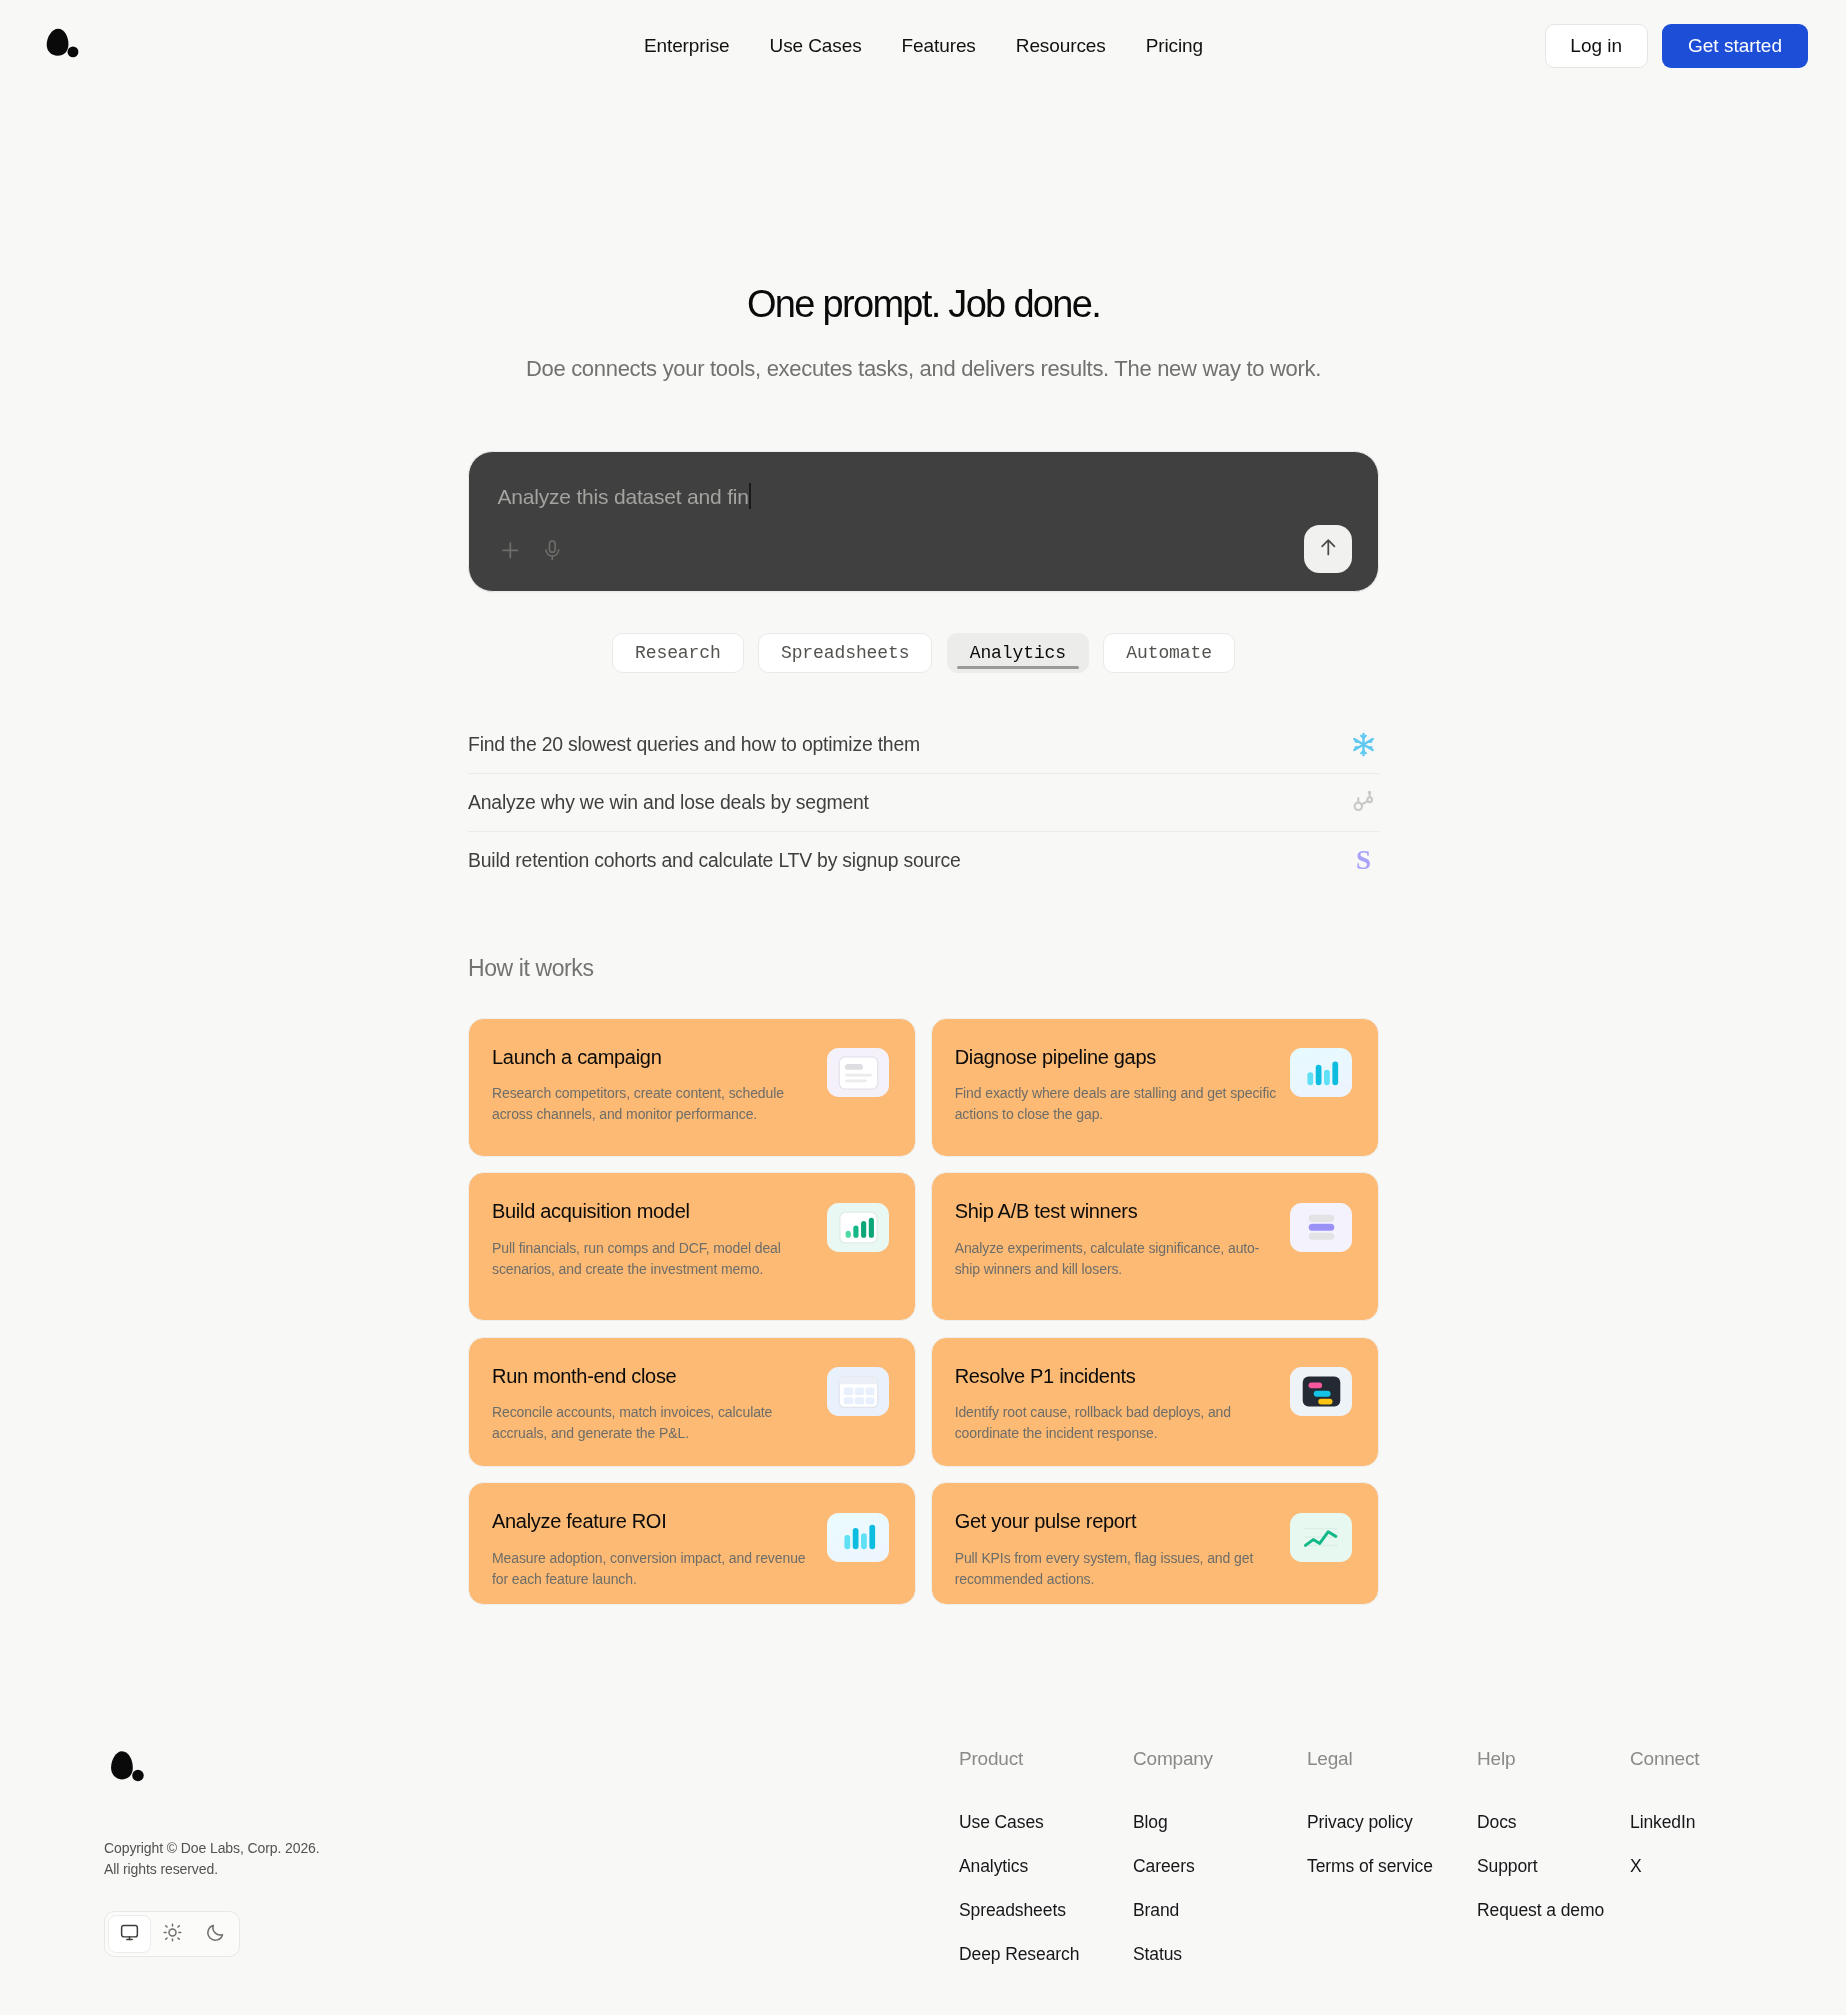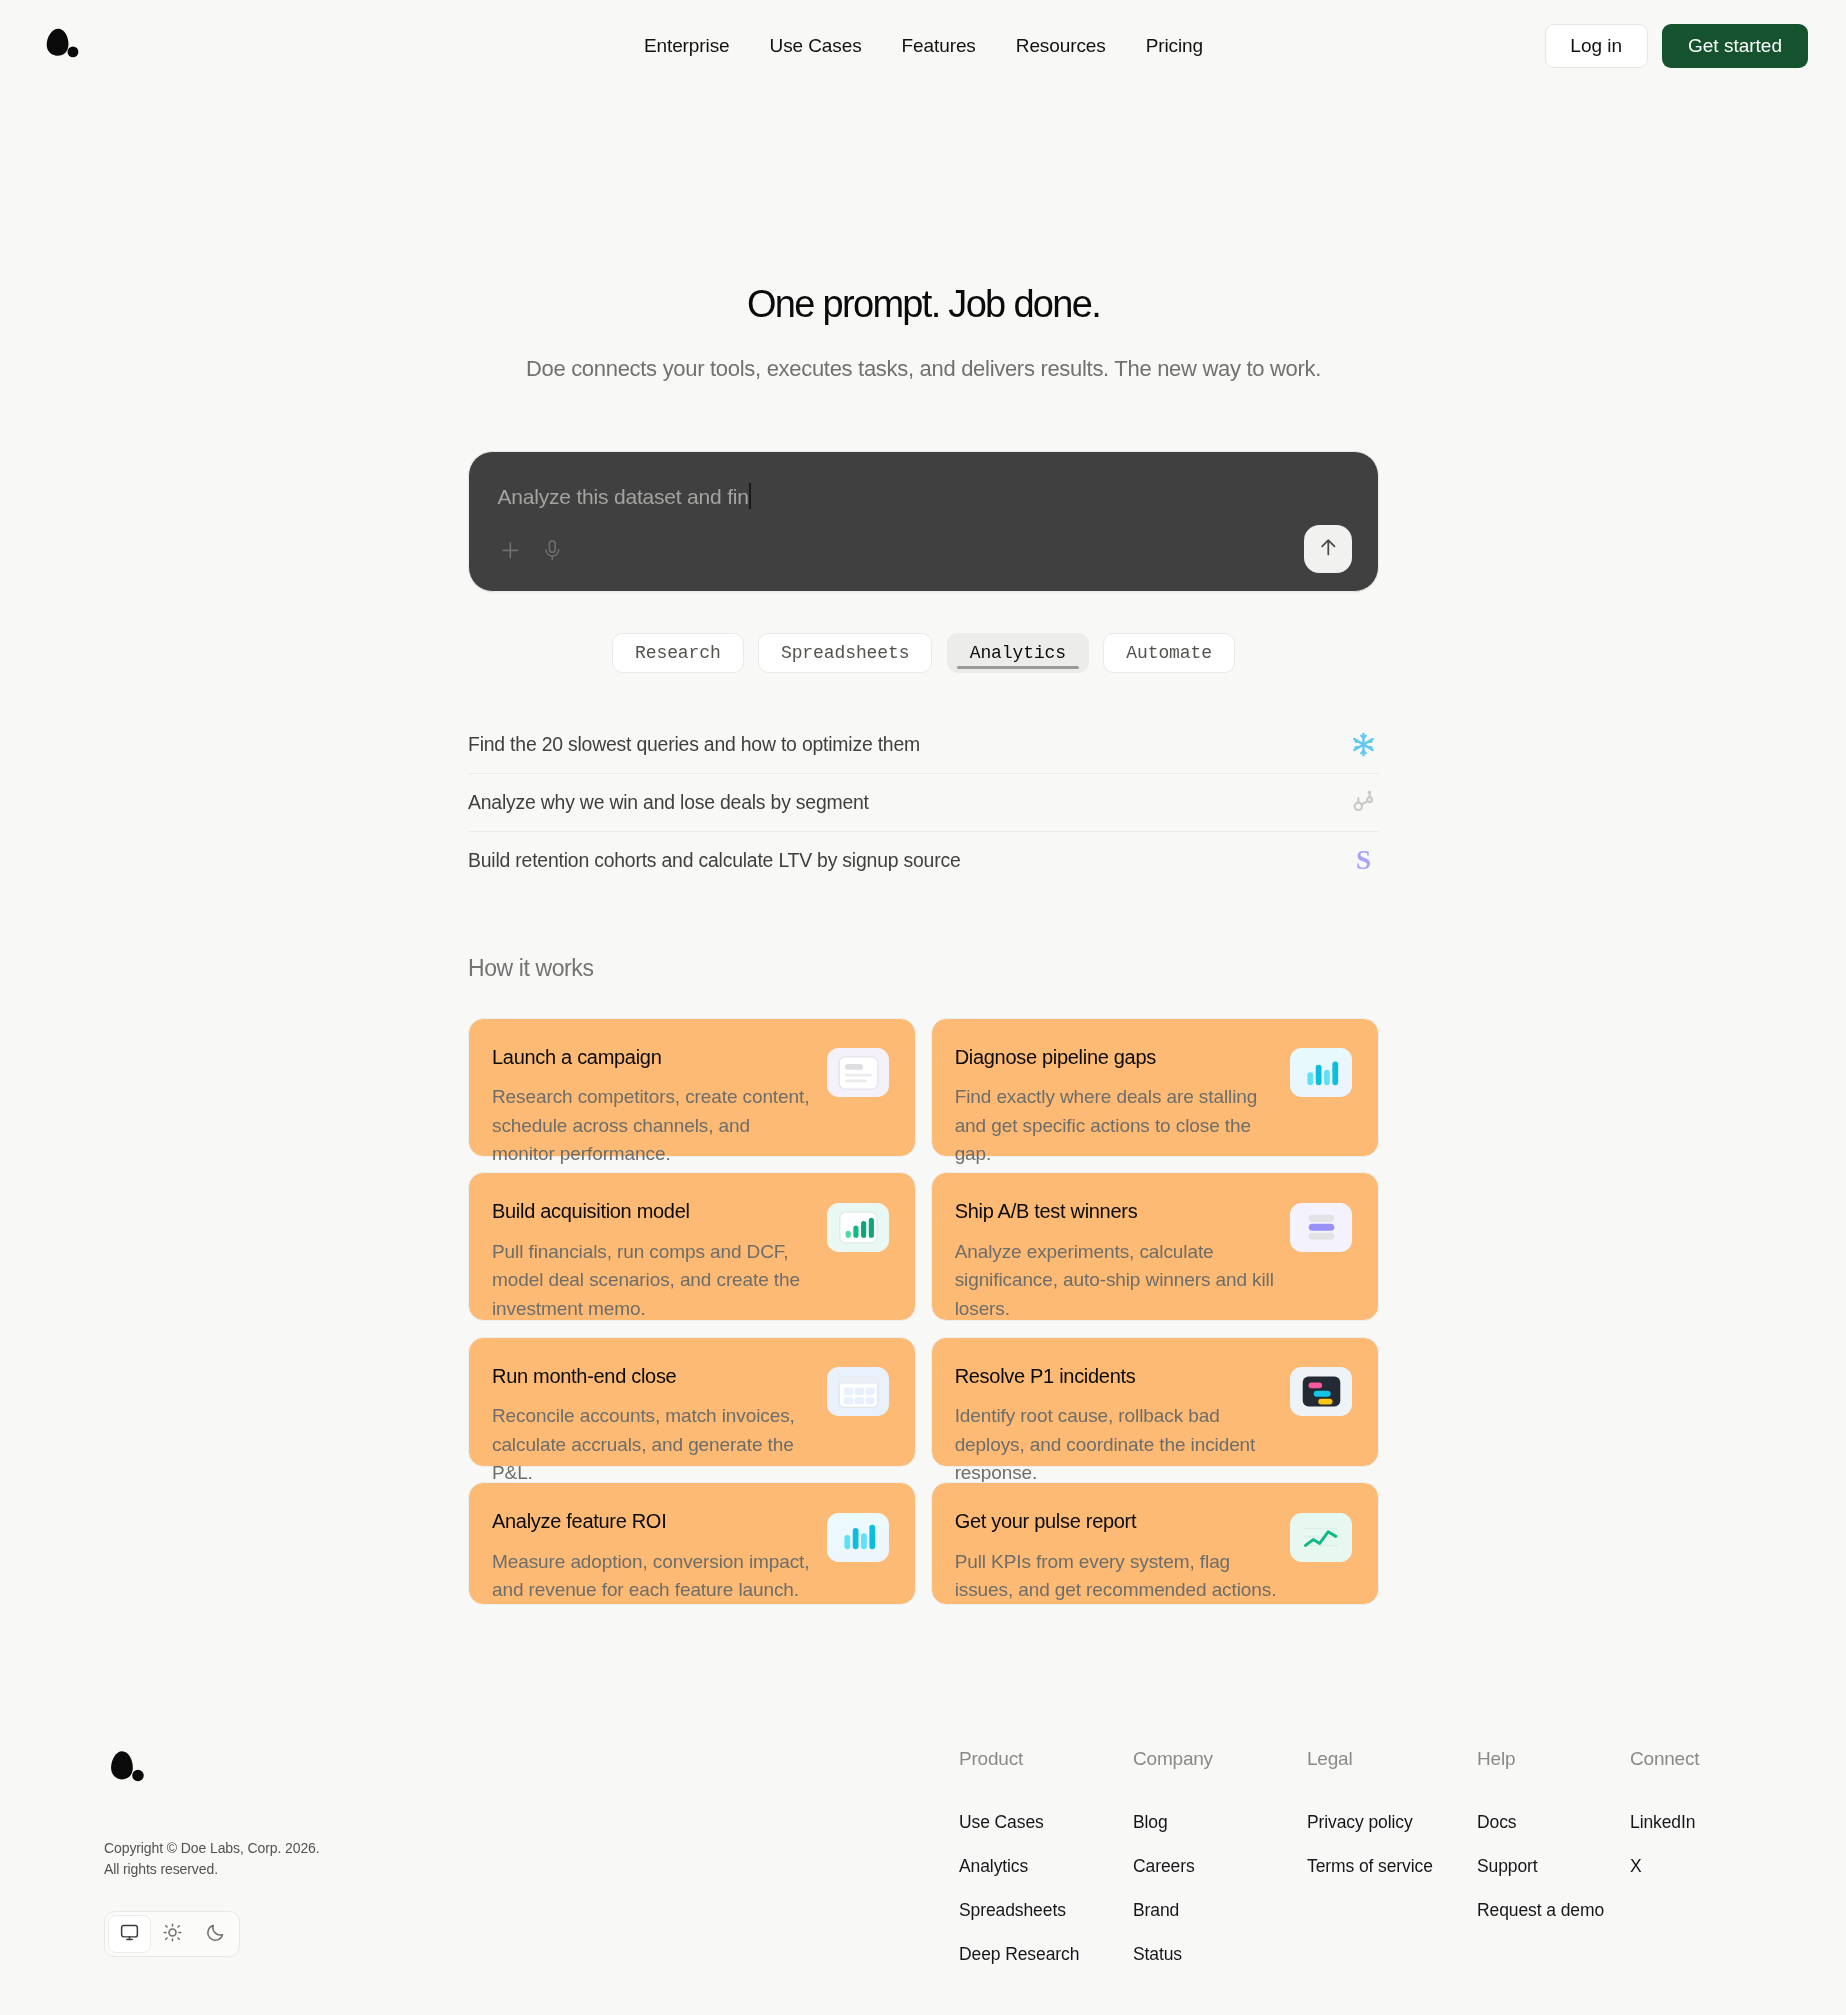--- a/index.html
+++ b/index.html
@@ -46,21 +46,21 @@
     border-radius: 9px;
     height: 44px;
     padding: 0 24.6px;
     font-size: 19px;
     color: #111;
     cursor: pointer;
     font-family: inherit;
     display:flex; align-items:center;
   }
   .btn-getstarted {
-    background: #14532d;
+    background: #1d4ed8;
     border: none;
     border-radius: 9px;
     height: 44px;
     padding: 0 26px;
     font-size: 19px;
     color: #fff;
     cursor: pointer;
     font-family: inherit;
     display:flex; align-items:center;
   }
@@ -216,21 +216,21 @@
     cursor: pointer;
   }
   .card-body { flex: 1; }
   .card-title {
     font-size: 20px;
     color: #0a0a0a;
     letter-spacing: -0.3px;
     margin-bottom: 14.3px;
   }
   .card-desc {
-    font-size: 19px;
+    font-size: 14px;
     line-height: 1.5;
     color: #6d6d69;
     letter-spacing: -0.1px;
     max-width: 324px;
   }
   .card-ico {
     width: 62px; height: 49px;
     border-radius: 11.7px;
     flex-shrink: 0;
     display:flex; align-items:center; justify-content:center;

